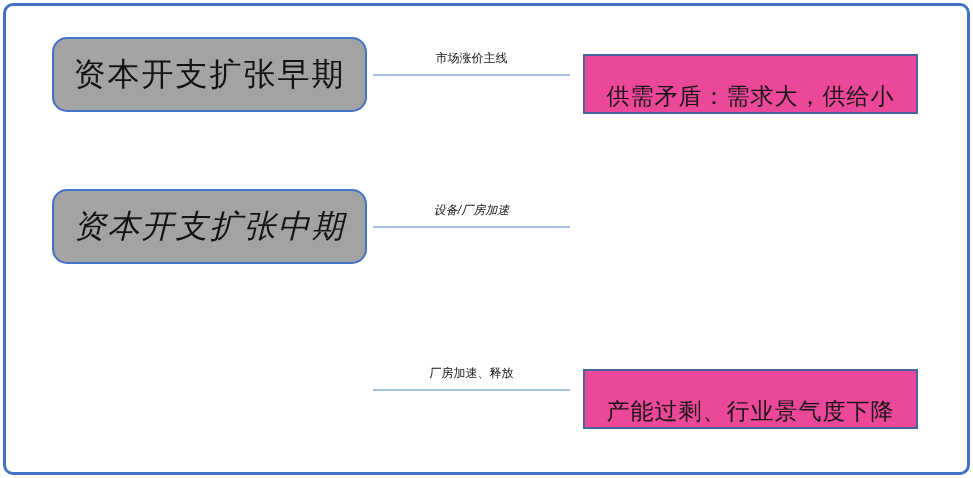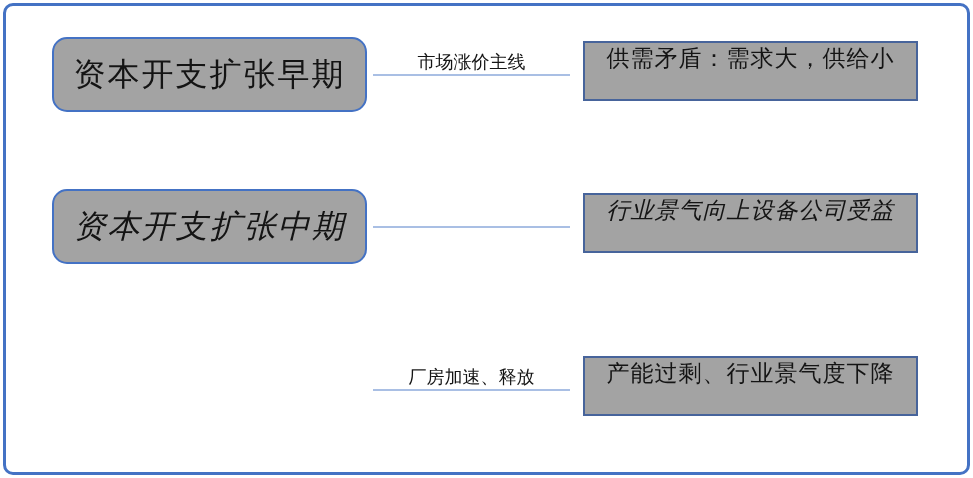--- a/index.html
+++ b/index.html
@@ -63,34 +63,34 @@
     width: 197px;
     height: 2px;
     background: #a9bfe4;
   }
   .connector-label {
     position: absolute;
     left: 373px;
     top: 13px;
     width: 197px;
     text-align: center;
-    font-size: 18px;
+    font-size: 12px;
     color: #141414;
     white-space: nowrap;
   }
   .result-box {
     position: absolute;
     left: 583px;
-    top: 4px;
+    top: 17px;
     width: 331px;
     height: 56px;
     border: 2px solid #47649B;
-    background: #a3a3a3;
+    background: #ec4899;
     display: flex;
-    align-items: flex-start;
+    align-items: flex-end;
     justify-content: center;
   }
   .result-text {
     font-size: 23px;
     letter-spacing: 1px;
     color: #141414;
     white-space: nowrap;
   }
 </style>
 </head>
@@ -107,24 +107,22 @@
     <div class="connector-line"></div>
     <div class="result-box">
       <span class="result-text">供需矛盾：需求大，供给小</span>
     </div>
   </div>
 
   <div class="row row-2">
     <div class="stage-box">
       <span class="stage-text">资本开支扩张中期</span>
     </div>
+    <span class="connector-label">设备/厂房加速</span>
     <div class="connector-line"></div>
-    <div class="result-box">
-      <span class="result-text">行业景气向上设备公司受益</span>
-    </div>
   </div>
 
   <div class="row row-3">
     <span class="connector-label">厂房加速、释放</span>
     <div class="connector-line"></div>
     <div class="result-box">
       <span class="result-text">产能过剩、行业景气度下降</span>
     </div>
   </div>
 </div>

